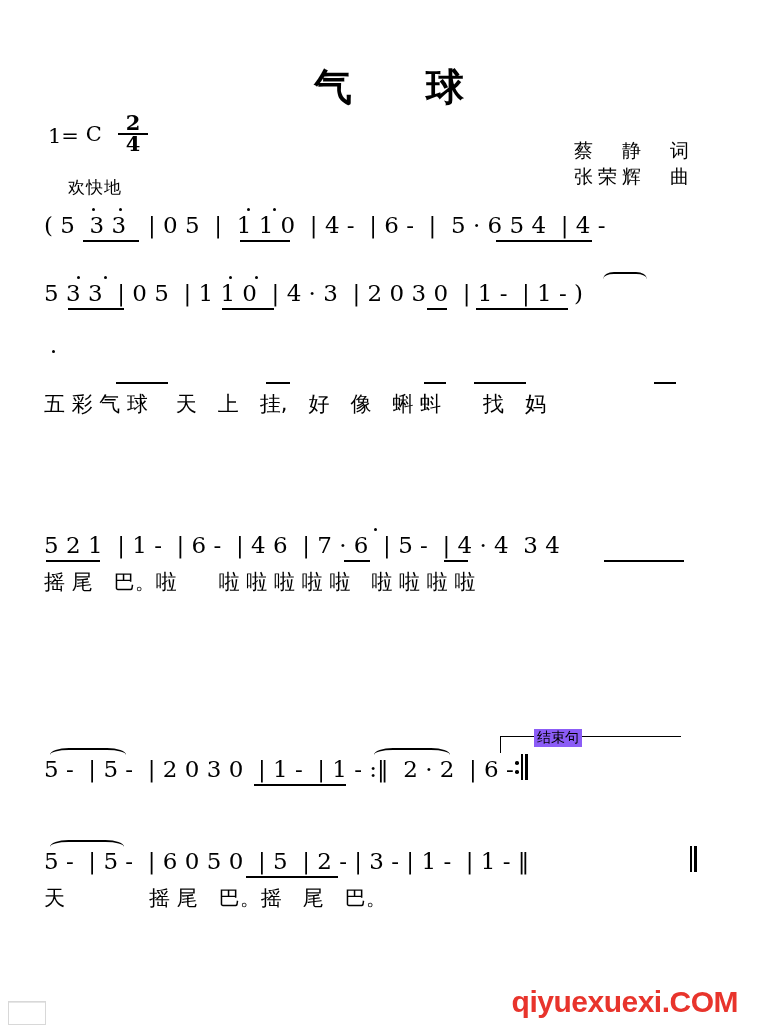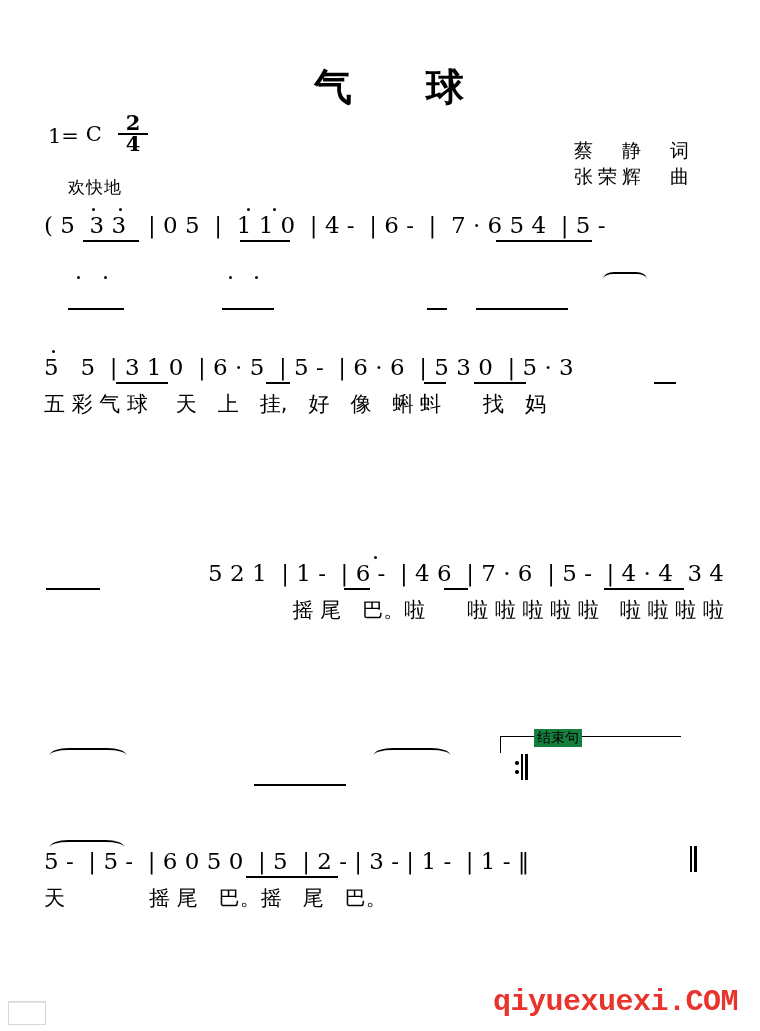--- a/index.html
+++ b/index.html
@@ -146,21 +146,21 @@
   .ending {
     position: absolute;
     border-top: 1.6px solid #000;
     border-left: 1.6px solid #000;
     height: 16px;
   }
   .ending-label {
     position: absolute;
     font-size: 14px;
     font-family: "DejaVu Sans", sans-serif;
-    background: #15803d;
+    background: #8b5cf6;
     padding: 0 3px;
     color: #000;
   }
 
   
   .repeat {
     position: absolute;
     width: 9px;
     height: 26px;
   }
@@ -185,21 +185,21 @@
   .doublebar .a { position:absolute; left:0; top:0; width:1.6px; height:26px; background:#000; }
   .doublebar .b { position:absolute; left:4px; top:0; width:3px; height:26px; background:#000; }
 
   
   .footer {
     position: absolute;
     bottom: 12px;
     right: 22px;
     font-size: 30px;
     font-weight: bold;
-    font-family: Liberation Mono, monospace;
+    font-family: Liberation Sans, sans-serif;
     letter-spacing: -0.5px;
     white-space: nowrap;
   }
   .footer .q { color: #e8342c; }
   .footer .rest { color: #e8342c; }
   .footer .com { color: #e8342c; }
 
   .corner {
     position: absolute;
     left: 8px;
@@ -232,71 +232,72 @@
     <span class="den">4</span>
   </div>
   <div style="position:absolute;top:133px;left:118px;width:30px;height:2px;background:#000;"></div>
 
   <div class="tempo">欢快地</div>
 
   <div class="credit lyric">蔡　静　词</div>
   <div class="credit music">张荣辉　曲</div>
 
   <div class="row" style="top:212px;">
-    <div class="notes">( 5  3 3   | 0 5  |  1 1 0  | 4 -  | 6 -  |  7 · 6 5 4  | 5 -</div>
+    <div class="notes">( 5  3 3   | 0 5  |  1 1 0  | 4 -  | 6 -  |  5 · 6 5 4  | 4 -</div>
 
     <div class="ul" style="left:39px; top:28px; width:56px;"></div>
     <div class="ul" style="left:196px; top:28px; width:50px;"></div>
     <div class="ul" style="left:452px; top:28px; width:96px;"></div>
 
     <div class="dotup" style="left:48px; top:-4px;"></div>
     <div class="dotup" style="left:75px; top:-4px;"></div>
     <div class="dotup" style="left:203px; top:-4px;"></div>
     <div class="dotup" style="left:229px; top:-4px;"></div>
   </div>
 
   <div class="row" style="top:280px;">
+    <div class="notes">5 3 3  | 0 5  | 1 1 0  | 4 · 3  | 2 0 3 0  | 1 -  | 1 - )</div>
     <div class="ul" style="left:24px; top:28px; width:56px;"></div>
     <div class="ul" style="left:178px; top:28px; width:52px;"></div>
     <div class="ul" style="left:383px; top:28px; width:20px;"></div>
     <div class="ul" style="left:432px; top:28px; width:92px;"></div>
     <div class="dotup" style="left:33px; top:-4px;"></div>
     <div class="dotup" style="left:60px; top:-4px;"></div>
     <div class="dotup" style="left:185px; top:-4px;"></div>
     <div class="dotup" style="left:211px; top:-4px;"></div>
     <div class="tie w" style="left:559px; top:-8px; width:44px;"></div>
   </div>
 
   <div class="row" style="top:354px;">
-    <div class="notes">5   5  | 3 1 0  | 6 · 5  | 5 -  | 6 · 6  | 5 3 0  | 5 · 3</div>
     <div class="lyrics">五 彩 气 球　 天　上　挂,　好　像　蝌 蚪　　找　妈</div>
     <div class="ul" style="left:72px; top:28px; width:52px;"></div>
     <div class="ul" style="left:222px; top:28px; width:24px;"></div>
     <div class="ul" style="left:380px; top:28px; width:22px;"></div>
     <div class="ul" style="left:430px; top:28px; width:52px;"></div>
     <div class="ul" style="left:610px; top:28px; width:22px;"></div>
     <div class="dotup" style="left:8px; top:-4px;"></div>
   </div>
 
 
-  <div class="row" style="top:560px;text-align:right;">
+  <div class="row" style="top:532px;">
     <div class="notes">5 2 1  | 1 -  | 6 -  | 4 6  | 7 · 6  | 5 -  | 4 · 4  3 4</div>
     <div class="lyrics">摇 尾　巴。啦　　啦 啦 啦 啦 啦　啦 啦 啦 啦</div>
     <div class="ul" style="left:2px; top:28px; width:54px;"></div>
     <div class="ul" style="left:300px; top:28px; width:26px;"></div>
     <div class="ul" style="left:400px; top:28px; width:24px;"></div>
     <div class="ul" style="left:560px; top:28px; width:80px;"></div>
     <div class="dotup" style="left:330px; top:-4px;"></div>
   </div>
 
 
   <div class="ending" style="left:500px; top:736px; width:180px;"></div>
   <div class="ending-label" style="left:534px; top:729px;">结束句</div>
 
   <div class="row" style="top:756px;">
+    <div class="notes">5 -  | 5 -  | 2 0 3 0  | 1 -  | 1 - :‖  2 · 2  | 6 -</div>
     <div class="ul" style="left:210px; top:28px; width:92px;"></div>
     <div class="tie w" style="left:6px; top:-8px; width:76px;"></div>
     <div class="tie w" style="left:330px; top:-8px; width:76px;"></div>
     <div class="repeat" style="left:476px; top:-2px;">
       <div class="d1"></div>
         <div class="d2"></div>
         <div class="thin"></div>
         <div class="thick"></div>
     </div>
   </div>

